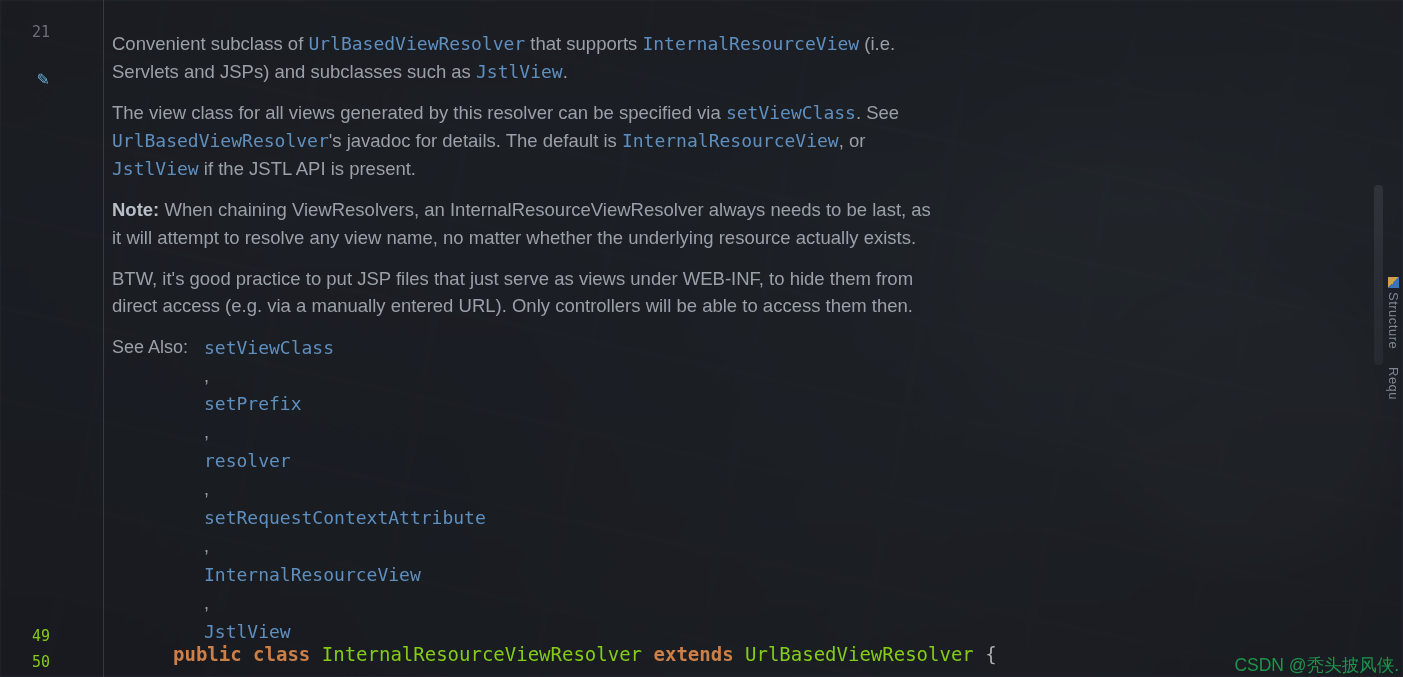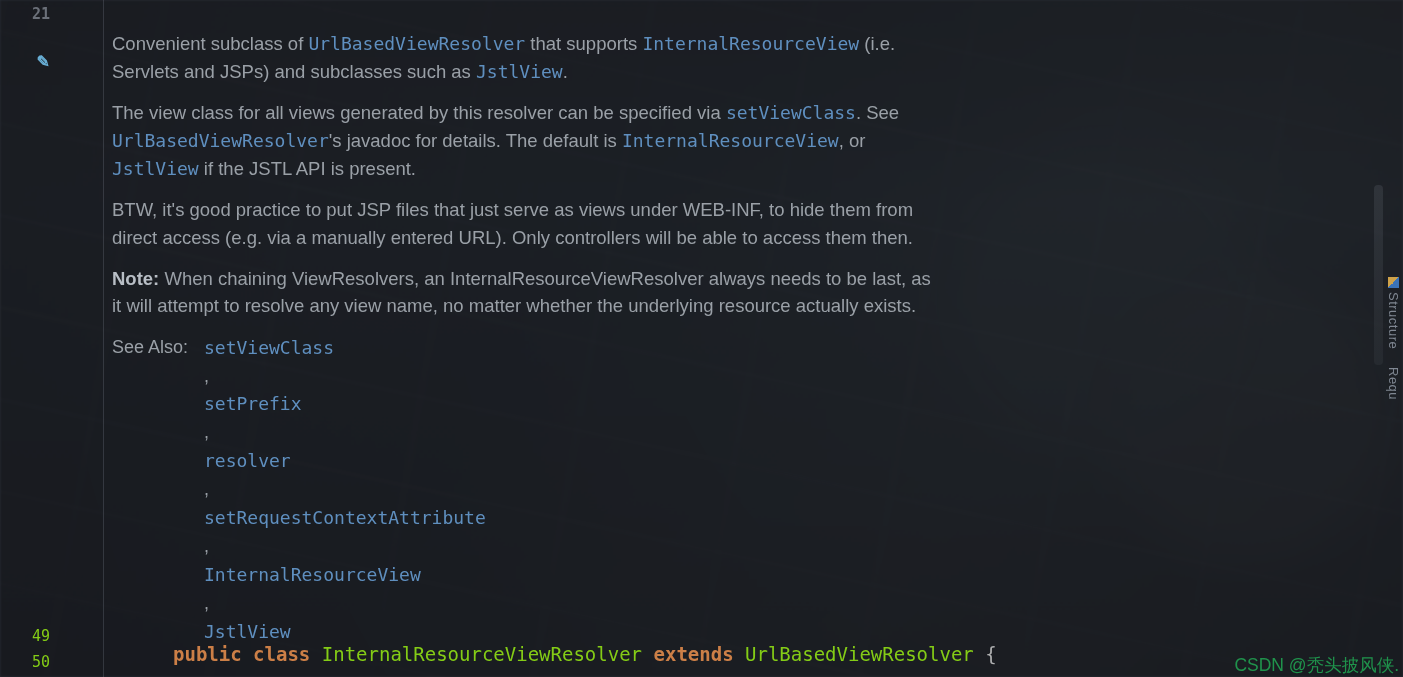--- a/index.html
+++ b/index.html
@@ -22,22 +22,22 @@
 }
 .bg::after{
   background:
     linear-gradient(180deg, rgba(30,32,40,.5), rgba(30,32,40,.2) 30%, rgba(30,32,40,.55) 100%);
 }
 
 .editor{position:absolute;inset:0;display:flex;}
 .gutter{
   width:60px;flex:0 0 60px;
   display:flex;flex-direction:column;align-items:flex-end;
-  padding-top:2px;
-  position:relative;z-index:2;font-weight:bold;
+  padding-top:20px;
+  position:relative;z-index:2;
 }
 .gutter .ln{
   height:24px;line-height:24px;color:#6b7079;font-size:15px;
   font-family:ui-monospace,Consolas,Menlo,monospace;padding-right:10px;
 }
 .gutter .edit{
   color:#69b0d7;font-size:16px;line-height:24px;height:24px;padding-right:10px;
   writing-mode:horizontal-tb;transform:rotate(0deg);
 }
 .gap{height:24px;}
@@ -129,24 +129,24 @@
   </div>
 
   <div class="content">
     <div class="docbox">
       <p>
         <span>Convenient subclass of </span><a class="lnk">UrlBasedViewResolver</a><span> that supports </span><a class="lnk">InternalResourceView</a><span> (i.e. Servlets and JSPs) and subclasses such as </span><a class="lnk">JstlView</a><span>.</span>
       </p>
       <p>
         <span>The view class for all views generated by this resolver can be specified via </span><a class="lnk">setViewClass</a><span>. See </span><a class="lnk">UrlBasedViewResolver</a><span>'s javadoc for details. The default is </span><a class="lnk">InternalResourceView</a><span>, or </span><a class="lnk">JstlView</a><span> if the JSTL API is present.</span>
       </p>
-      <p>BTW, it's good practice to put JSP files that just serve as views under WEB-INF, to hide them from direct access (e.g. via a manually entered URL). Only controllers will be able to access them then.</p>
       <p>
         <b>Note:</b><span> When chaining ViewResolvers, an InternalResourceViewResolver always needs to be last, as it will attempt to resolve any view name, no matter whether the underlying resource actually exists.</span>
       </p>
+      <p>BTW, it's good practice to put JSP files that just serve as views under WEB-INF, to hide them from direct access (e.g. via a manually entered URL). Only controllers will be able to access them then.</p>
 
       <table class="meta">
         <tbody>
         <tr>
           <td>See Also:</td>
           <td class="list">
             <span><a class="lnk">setViewClass</a><span class="comma">,</span></span>
             <span><a class="lnk">setPrefix</a><span class="comma">,</span></span>
             <span><a class="lnk">resolver</a><span class="comma">,</span></span>
             <span><a class="lnk">setRequestContextAttribute</a><span class="comma">,</span></span>

